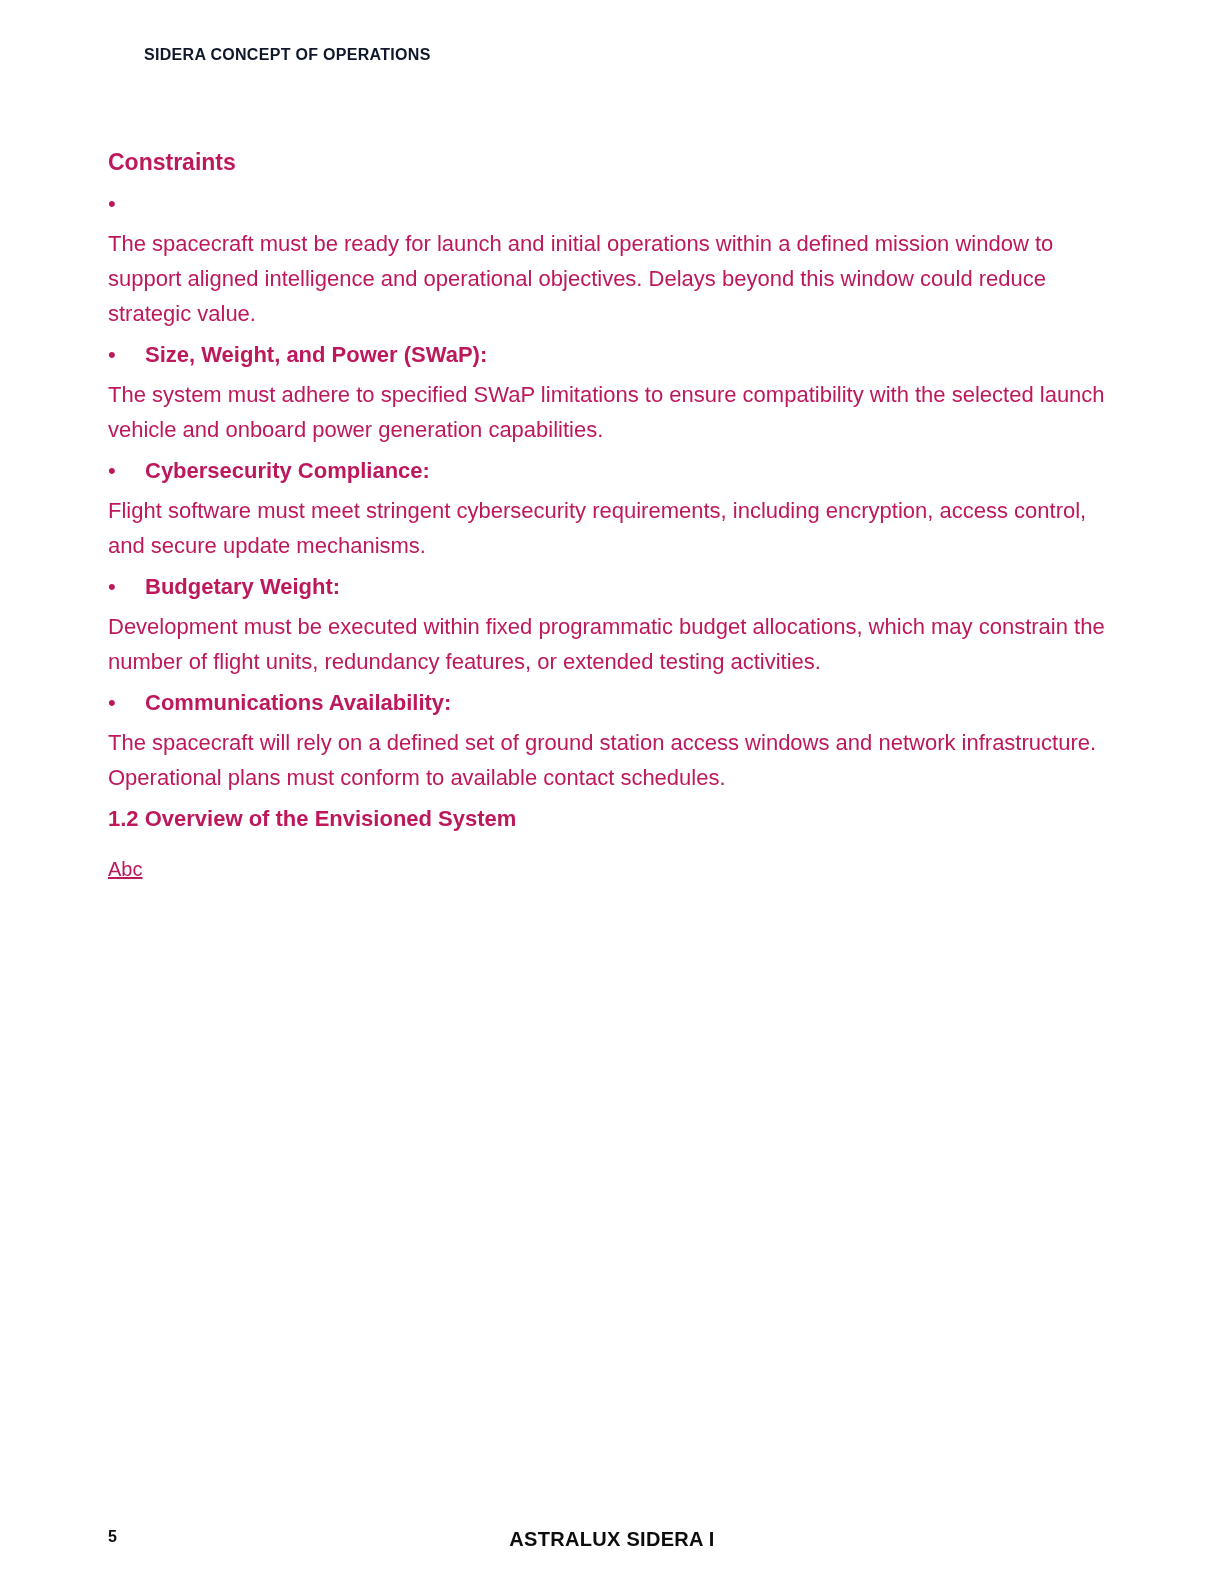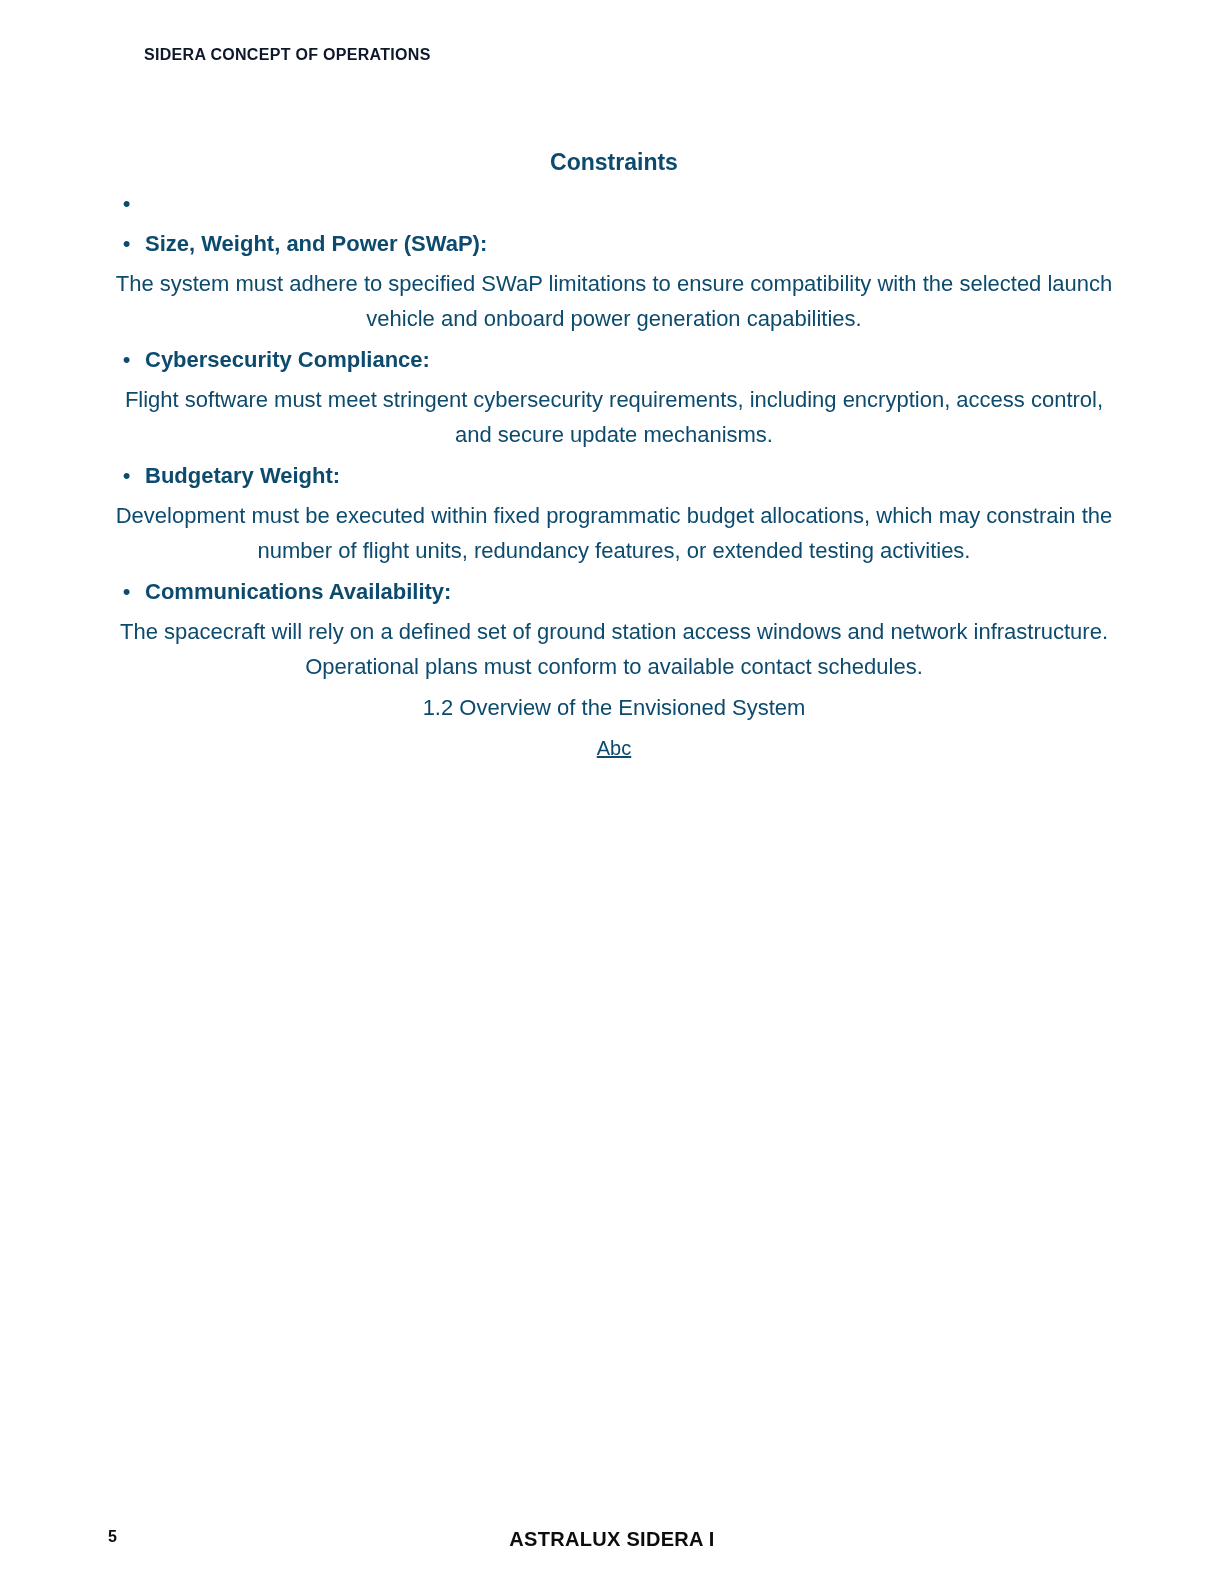--- a/index.html
+++ b/index.html
@@ -26,22 +26,21 @@
     white-space: nowrap;
     margin-left: 36px;
   }
   .page-body {
     position: absolute;
     top: 145px;
     left: 108px;
     width: 1012px;
     font-size: 22px;
     line-height: 35px;
-    color: #0c4a6e;
-    text-align: center;
+    color: #be185d;
   }
   .section-title {
     font-size: 23px;
     font-weight: 700;
     line-height: 35px;
     margin-bottom: 6px;
   }
   .bullet-item {
     display: flex;
     align-items: baseline;
@@ -59,23 +58,23 @@
     line-height: 35px;
   }
   .body-para {
     font-weight: 400;
     font-size: 22px;
     line-height: 35px;
     margin-bottom: 6px;
   }
   .subsection-title {
     font-size: 22px;
-    font-weight: 400;
+    font-weight: 700;
     line-height: 35px;
-    margin-bottom: 6px;
+    margin-bottom: 16px;
   }
   .subsection-body {
     font-size: 20px;
     line-height: 35px;
     text-decoration: underline;
   }
   .page-footer {
     position: absolute;
     left: 0;
     right: 0;
@@ -107,20 +106,21 @@
 
   <header class="running-header">SIDERA CONCEPT OF OPERATIONS</header>
 
   <main class="page-body">
 
     <h2 class="section-title">Constraints</h2>
 
     <div class="bullet-item">
       <span class="bullet-marker">•</span>
     </div>
+    <p class="body-para">The spacecraft must be ready for launch and initial operations within a defined mission window to support aligned intelligence and operational objectives. Delays beyond this window could reduce strategic value.</p>
 
     <div class="bullet-item">
       <span class="bullet-marker">•</span>
       <span class="bullet-label">Size, Weight, and Power (SWaP):</span>
     </div>
     <p class="body-para">The system must adhere to specified SWaP limitations to ensure compatibility with the selected launch vehicle and onboard power generation capabilities.</p>
 
     <div class="bullet-item">
       <span class="bullet-marker">•</span>
       <span class="bullet-label">Cybersecurity Compliance:</span>

